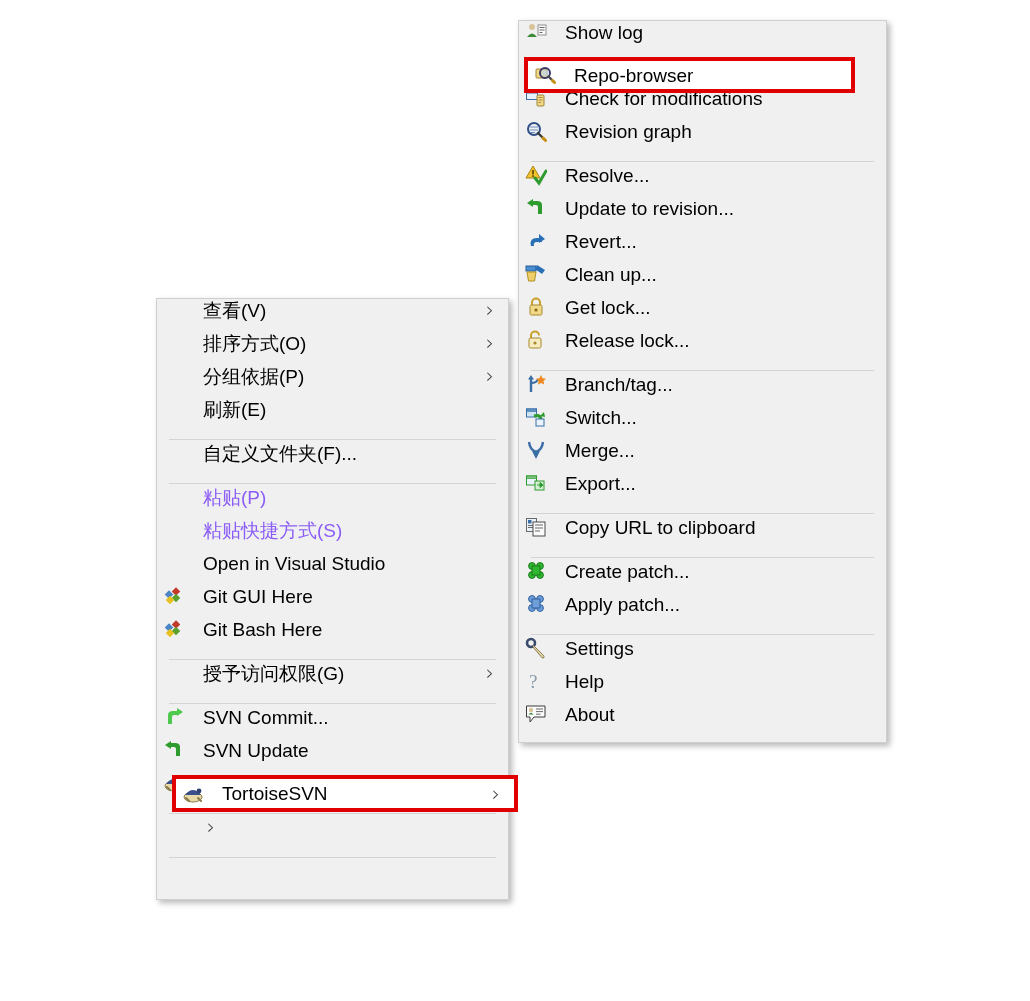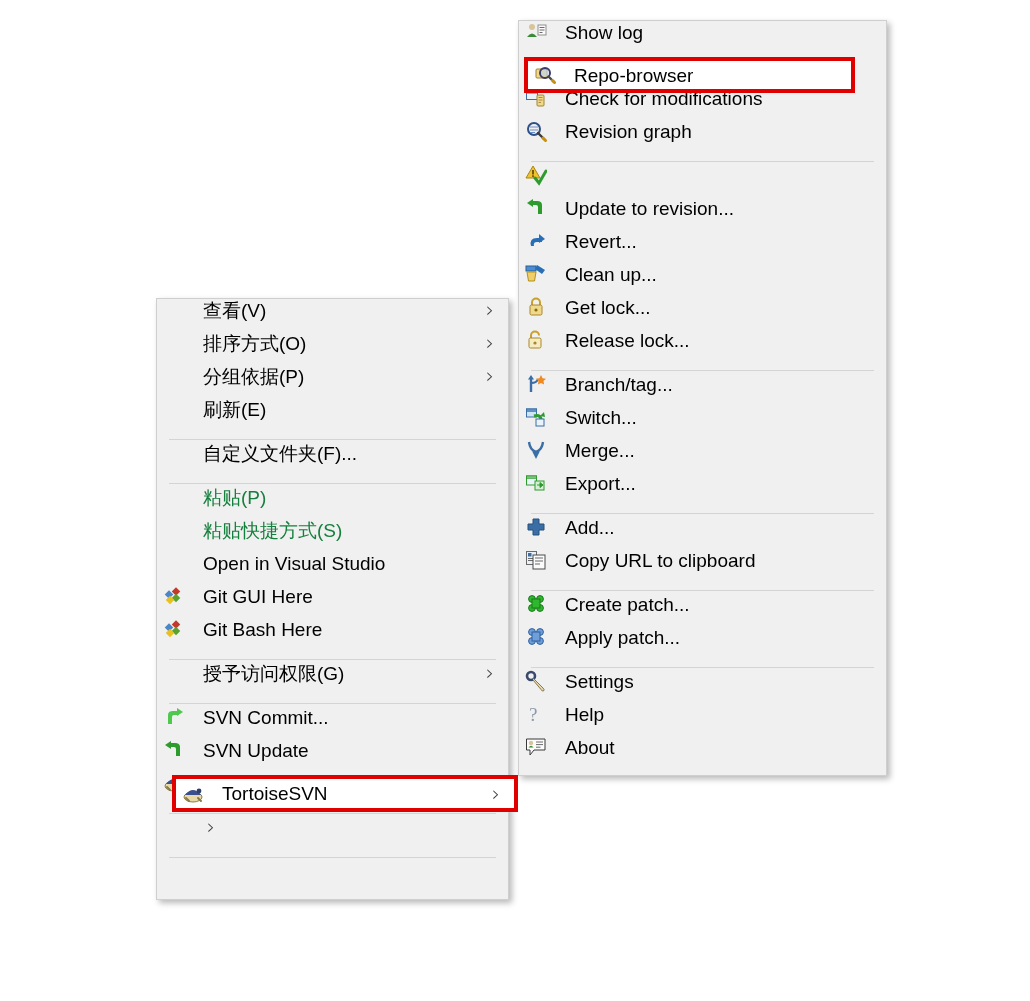--- a/index.html
+++ b/index.html
@@ -28,21 +28,21 @@
     position: relative;
     display: flex;
     align-items: center;
     height: 33px;
     padding: 0 10px 17px 6px;
     box-sizing: border-box;
     font-size: 19px;
     color: #000000;
     white-space: nowrap;
   }
-  .menu-item.disabled { color: #15803d; }
+  .menu-item.disabled { color: #8b5cf6; }
   .menu-item .ico {
     width: 26px;
     min-width: 26px;
     height: 22px;
     margin-right: 14px;
     position: relative;
     display: inline-block;
   }
   .menu-item .label { flex: 1 1 auto; line-height: 1; }
   .menu-item .arrow {
@@ -268,20 +268,21 @@
     <div class="sep"></div>
     <div class="menu-item">
       <span class="ico">
         <svg width="22" height="22" viewBox="0 0 22 22">
           <path d="M8 2 L15 14 L1 14 Z" fill="#f2c230" stroke="#a8860f"></path>
           <rect x="7.2" y="6" width="1.6" height="4.5" fill="#5a4300"></rect>
           <rect x="7.2" y="11.3" width="1.6" height="1.6" fill="#5a4300"></rect>
           <path d="M10 14 L14 19 L21 7" stroke="#2e9b2e" stroke-width="3" fill="none" stroke-linecap="round"></path>
         </svg>
       </span>
+      <span class="label">Resolve...</span>
       <span class="arrow"></span>
     </div>
     <div class="menu-item">
       <span class="ico">
         <svg width="22" height="22" viewBox="0 0 22 22">
           <path d="M17 17 L17 8 Q17 4 12 4 L6 4 L6 8 L11 8 Q13 8 13 10 L13 17 Z" fill="#2e9b2e"></path>
           <path d="M8 2 L2 6 L8 10 Z" fill="#2e9b2e"></path>
         </svg>
       </span>
       <span class="label">Update to revision...</span>
@@ -373,29 +374,20 @@
           <rect x="1.5" y="4" width="10" height="9" fill="#eaf3fb" stroke="#2e9b2e"></rect>
           <rect x="1.5" y="4" width="10" height="2.2" fill="#9fd49f" stroke="#2e9b2e"></rect>
           <rect x="10" y="9" width="9" height="9" fill="#d6f0d6" stroke="#2e9b2e"></rect>
           <path d="M12 13 L17 13 M15 10.5 L18 13 L15 15.5 Z" fill="#2e9b2e" stroke="#2e9b2e"></path>
         </svg>
       </span>
       <span class="label">Export...</span>
       <span class="arrow"></span>
     </div>
     <div class="sep"></div>
-    <div class="menu-item">
-      <span class="ico">
-        <svg width="22" height="22" viewBox="0 0 22 22">
-          <path d="M8 3 h6 v5 h5 v6 h-5 v5 h-6 v-5 h-5 v-6 h5 z" fill="#3a6ea5" stroke="#25507f"></path>
-        </svg>
-      </span>
-      <span class="label">Add...</span>
-      <span class="arrow"></span>
-    </div>
     <div class="menu-item">
       <span class="ico">
         <svg width="22" height="22" viewBox="0 0 22 22">
           <rect x="1.5" y="2.5" width="10" height="13" fill="#e8f0f8" stroke="#6a6a6a"></rect>
           <rect x="3" y="4" width="3.5" height="3.5" fill="#3a6ea5"></rect>
           <path d="M3 9.5h7 M3 11.5h7" stroke="#6a6a6a" stroke-width="1"></path>
           <rect x="8" y="6" width="12" height="14" fill="#fbfbfb" stroke="#4a4a4a"></rect>
           <path d="M10 9h8 M10 12h8 M10 15h5" stroke="#6a6a6a" stroke-width="1.1"></path>
         </svg>
       </span>

